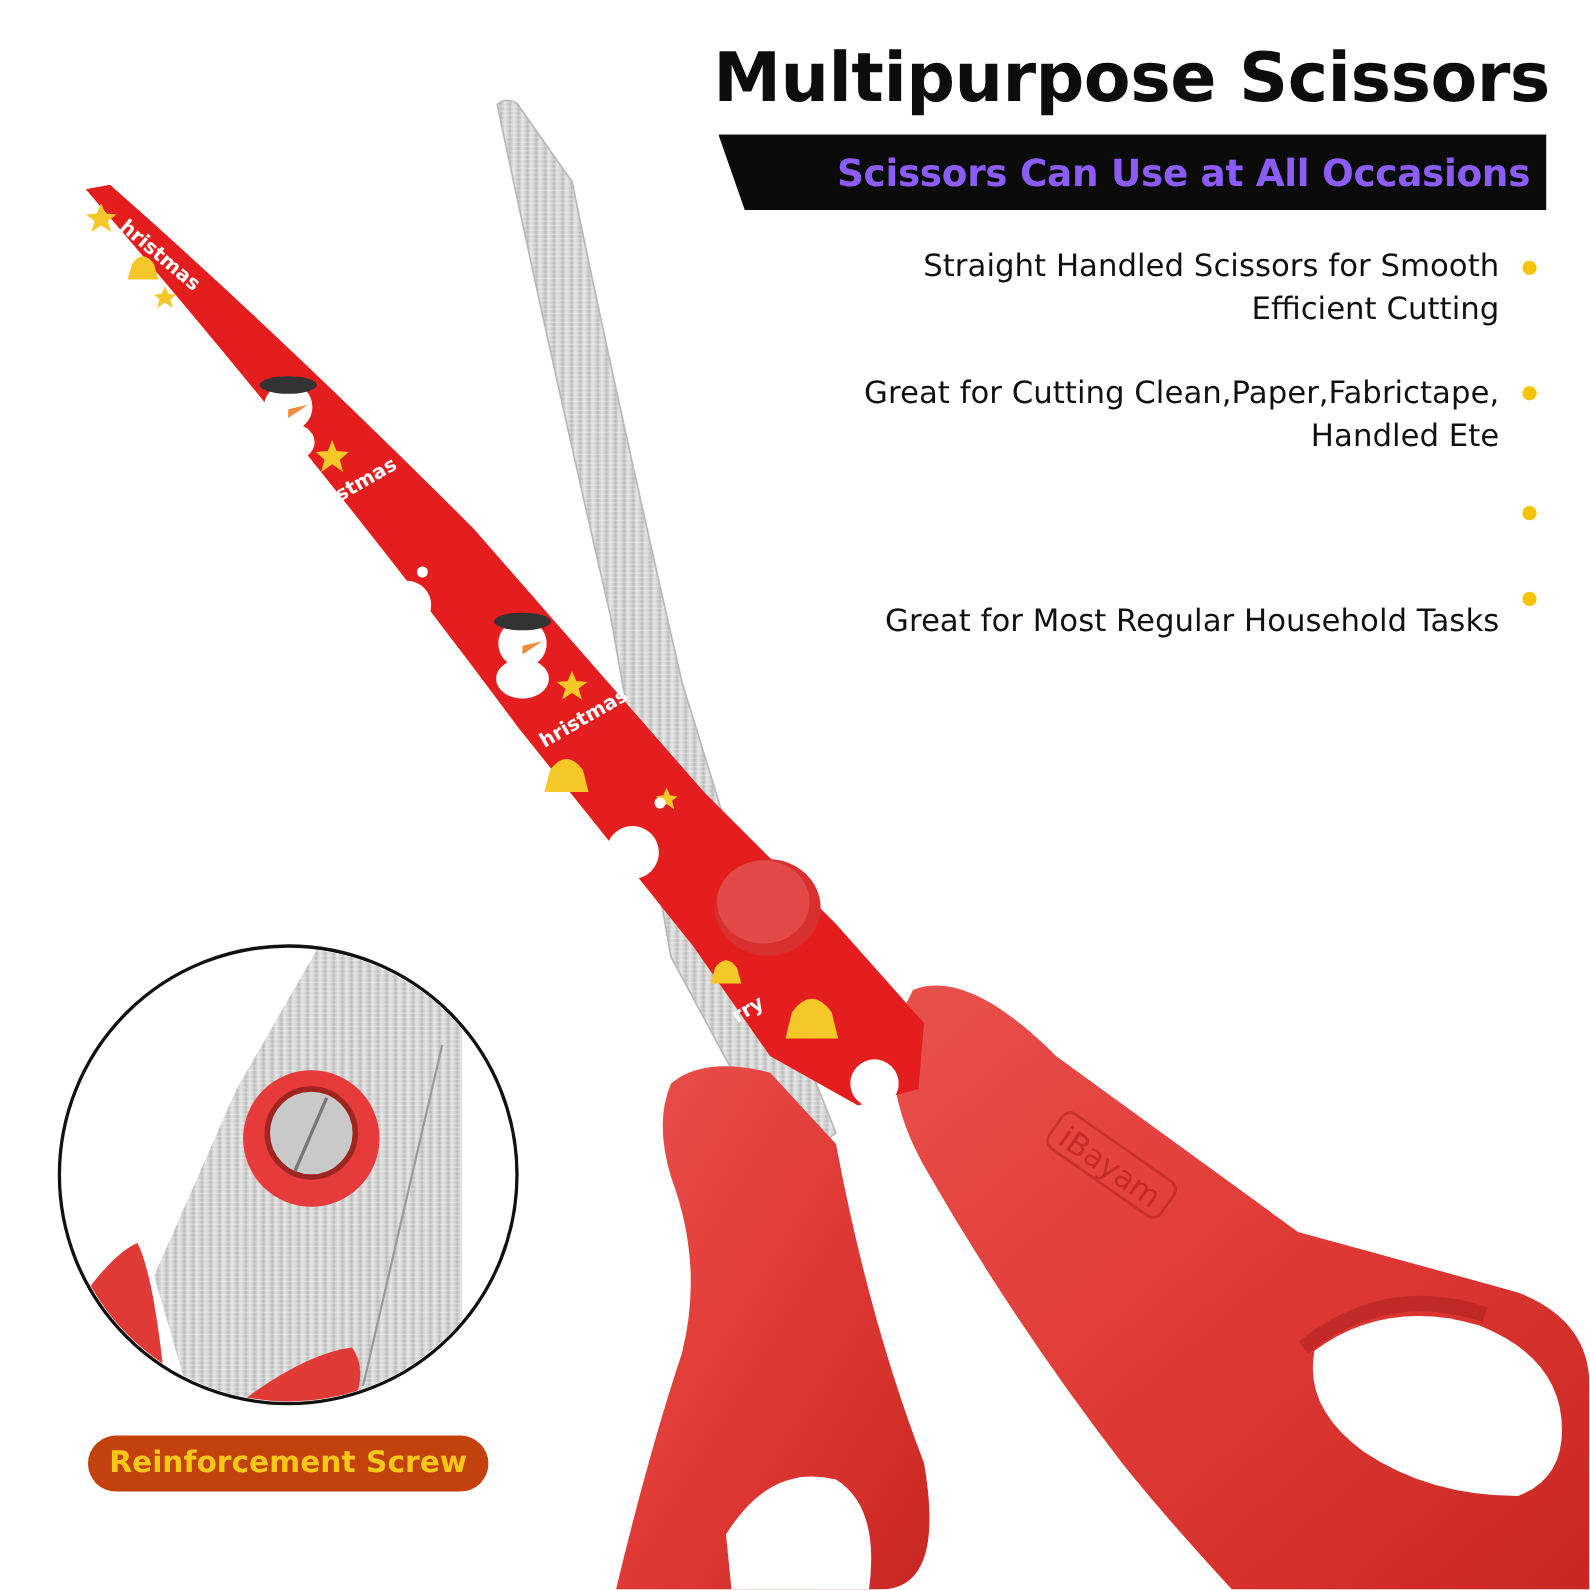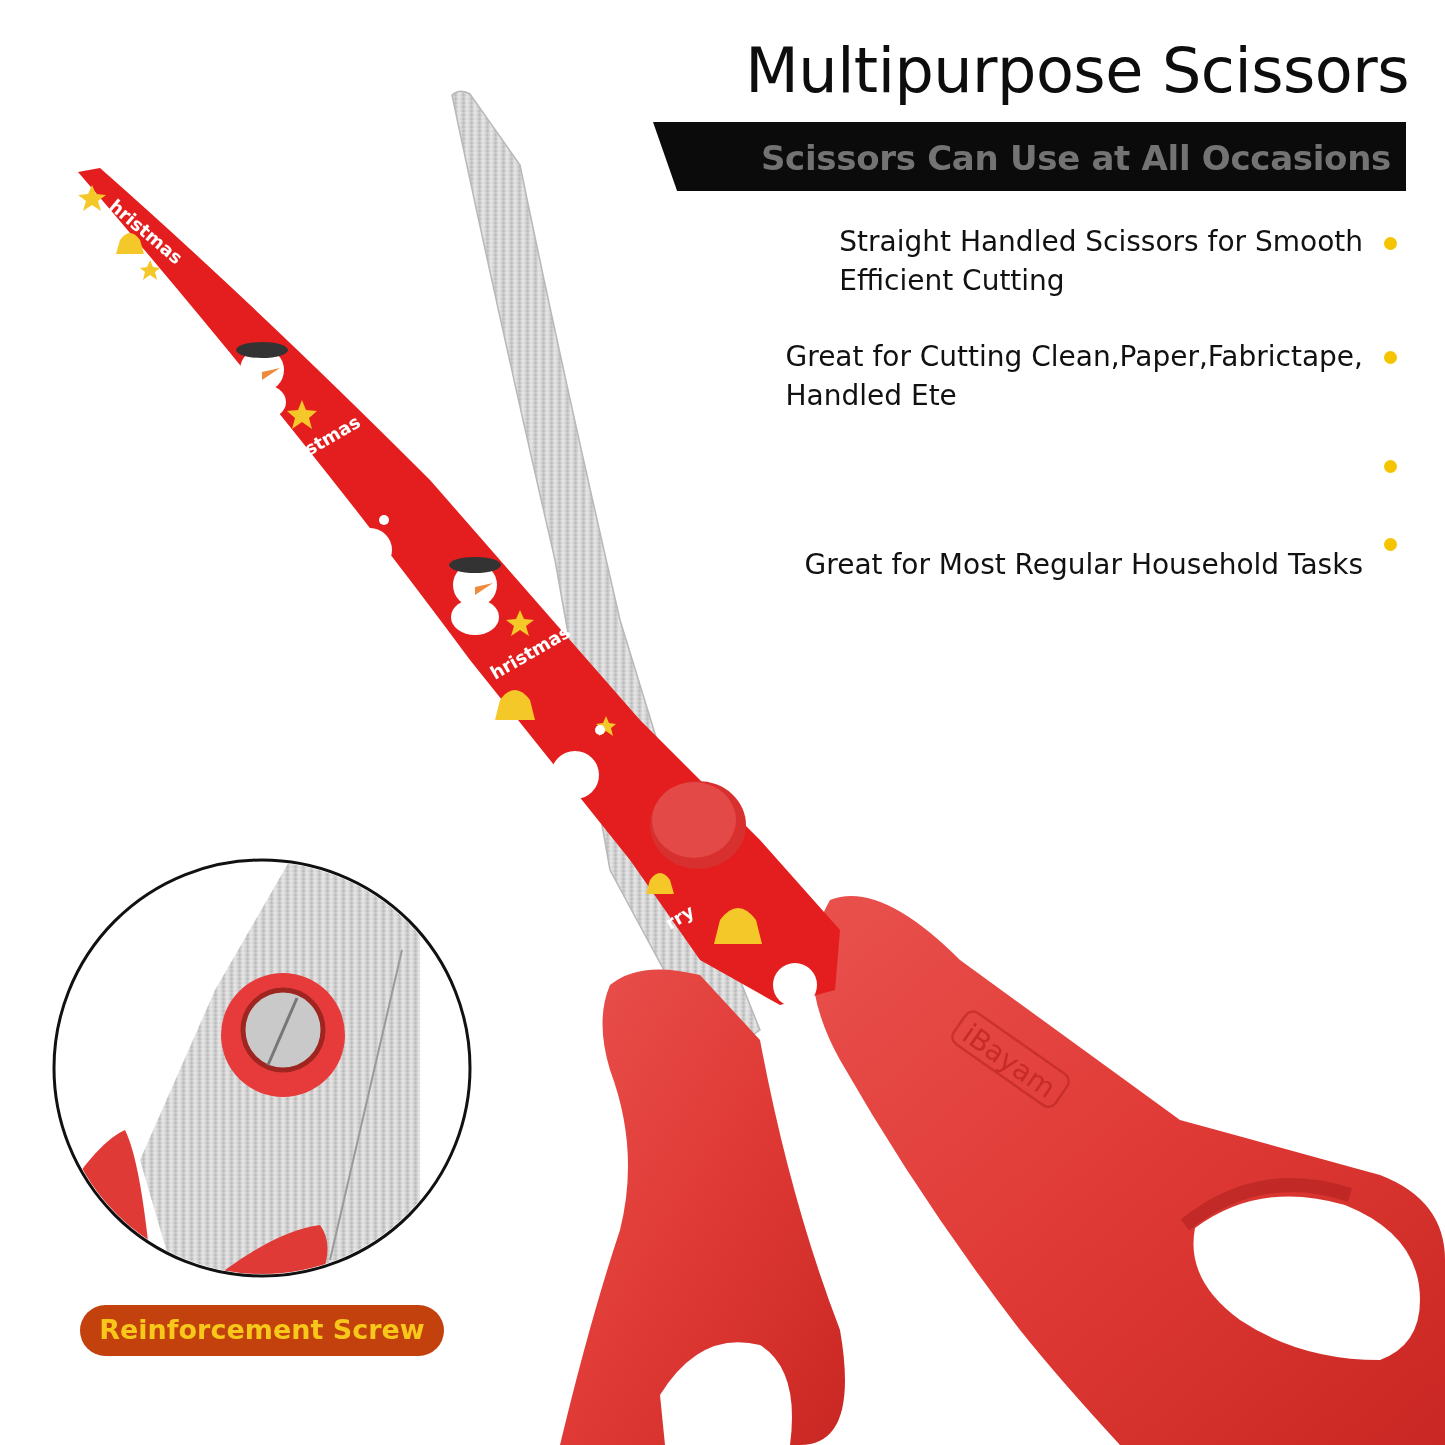--- a/index.html
+++ b/index.html
@@ -1,35 +1,35 @@
 <!DOCTYPE html>
 <html><head>
 <meta charset="utf-8">
 <style>
   html, body { margin:0; padding:0; background:#ffffff; }
   body { width:1445px; height:1445px; position:relative; overflow:hidden; font-family:"Liberation Sans", sans-serif; }
   .scene { position:absolute; left:0; top:0; width:1445px; height:1445px; }
   .title {
     position:absolute; right:36px; top:34px;
-    font-family:"DejaVu Sans", sans-serif; font-weight:normal;
+    font-family:"DejaVu Sans", sans-serif; font-weight:bold;
     font-size:62px; letter-spacing:-0.5px; color:#0d0d0d; white-space:nowrap;
   }
   .subtitle-banner {
     position:absolute; left:653px; top:122px; width:753px; height:69px;
     background:#0b0b0b;
     clip-path: polygon(0 0, 100% 0, 100% 100%, 3.2% 100%, 0 0);
   }
   .subtitle-text {
     position:absolute; right:54px; top:138px;
     font-family:"DejaVu Sans", sans-serif; font-weight:bold;
-    font-size:34px; color:#737373; white-space:nowrap; letter-spacing:-0.3px;
+    font-size:34px; color:#8b5cf6; white-space:nowrap; letter-spacing:-0.3px;
   }
   .features { position:absolute; right:0; top:0; width:1445px; height:600px; pointer-events:none; }
   .feature {
-    position:absolute; right:82px; text-align:left;
+    position:absolute; right:82px; text-align:right;
     font-family:"DejaVu Sans", sans-serif; font-size:28px; line-height:39px;
     color:#111; white-space:nowrap; pointer-events:auto;
   }
   .dot {
     position:absolute; width:13px; height:13px; border-radius:50%; background:#f5c400;
     right:48px;
   }
   .badge {
     position:absolute; left:80px; top:1305px; width:364px; height:51px;
     background:#c2410c; border-radius:26px;

